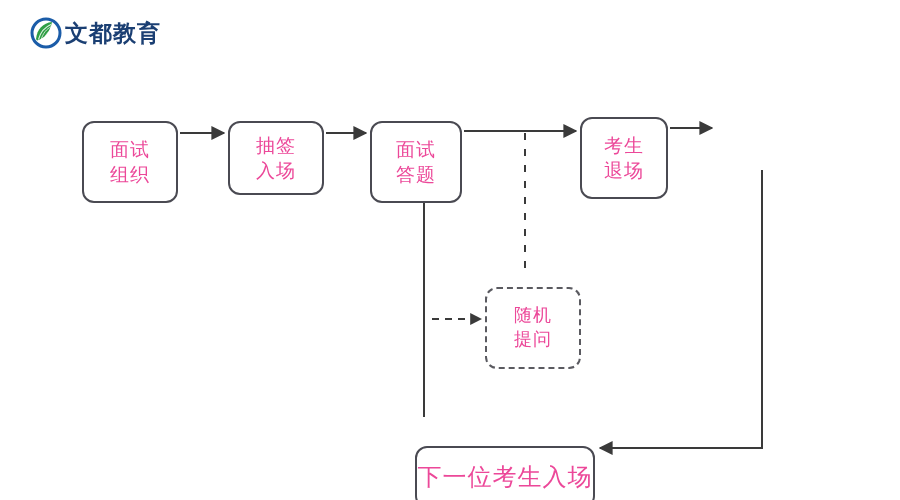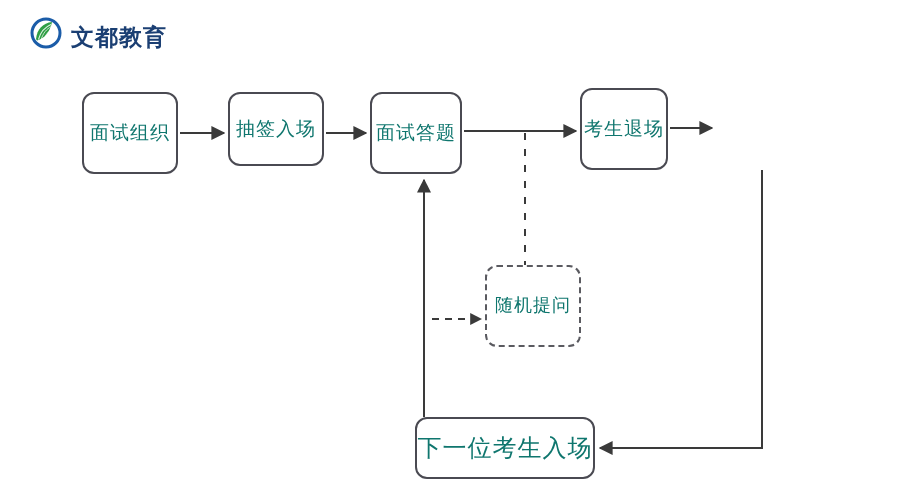--- a/index.html
+++ b/index.html
@@ -14,22 +14,22 @@
     overflow: hidden;
     font-family: "Liberation Sans", "DejaVu Sans", sans-serif;
   }
 
   
   #brand {
     position: absolute;
     left: 30px;
     top: 17px;
     display: flex;
-    align-items: flex-end;
-    gap: 9px;
+    align-items: center;
+    gap: 3px;
   }
   #brand-mark {
     width: 32px;
     height: 32px;
     flex: 0 0 32px;
     display: block;
   }
   #brand-text {
     font-size: 23px;
     font-weight: bold;
@@ -56,41 +56,43 @@
     pointer-events: none;
   }
 
   .node {
     position: absolute;
     box-sizing: border-box;
     background: #ffffff;
     border: 2px solid #4a4a52;
     border-radius: 12px;
     display: flex;
+    flex-direction: column;
     align-items: center;
     justify-content: center;
-    color: #0f766e;
+    color: #ec4899;
     font-size: 19px;
     line-height: 1.32;
     text-align: center;
     letter-spacing: 1px;
+    margin-top: 29px;
   }
   .node.dashed {
     border-style: dashed;
     border-color: #5a5a60;
   }
   .node .line2 { display: block; }
 
   
   #node-organize   { left: 82px;  top: 92px;  width: 96px;  height: 82px; }
   #node-draw       { left: 228px; top: 92px;  width: 96px;  height: 74px; }
   #node-answer     { left: 370px; top: 92px;  width: 92px;  height: 82px; }
   #node-exit       { left: 580px; top: 88px;  width: 88px;  height: 82px; }
   #node-score      { left: 716px; top: 86px;  width: 90px;  height: 84px; }
-  #node-random     { left: 485px; top: 265px; width: 96px;  height: 82px; font-size: 18px; }
+  #node-random     { left: 485px; top: 258px; width: 96px;  height: 82px; font-size: 18px; }
   #node-next       { left: 415px; top: 417px; width: 180px; height: 62px; font-size: 24px; }
 </style>
 </head>
 <body>
 
 <div id="brand">
   <svg id="brand-mark" viewBox="0 0 64 64">
     <circle cx="32" cy="32" r="28" fill="none" stroke="#1b5ca8" stroke-width="6"></circle>
     <path d="M12 44 C14 24 26 12 44 10 C40 30 30 42 14 47 Z" fill="#2f9e44"></path>
     <path d="M17 45 C21 30 30 20 42 15" fill="none" stroke="#ffffff" stroke-width="2.2" opacity="0.85"></path>

